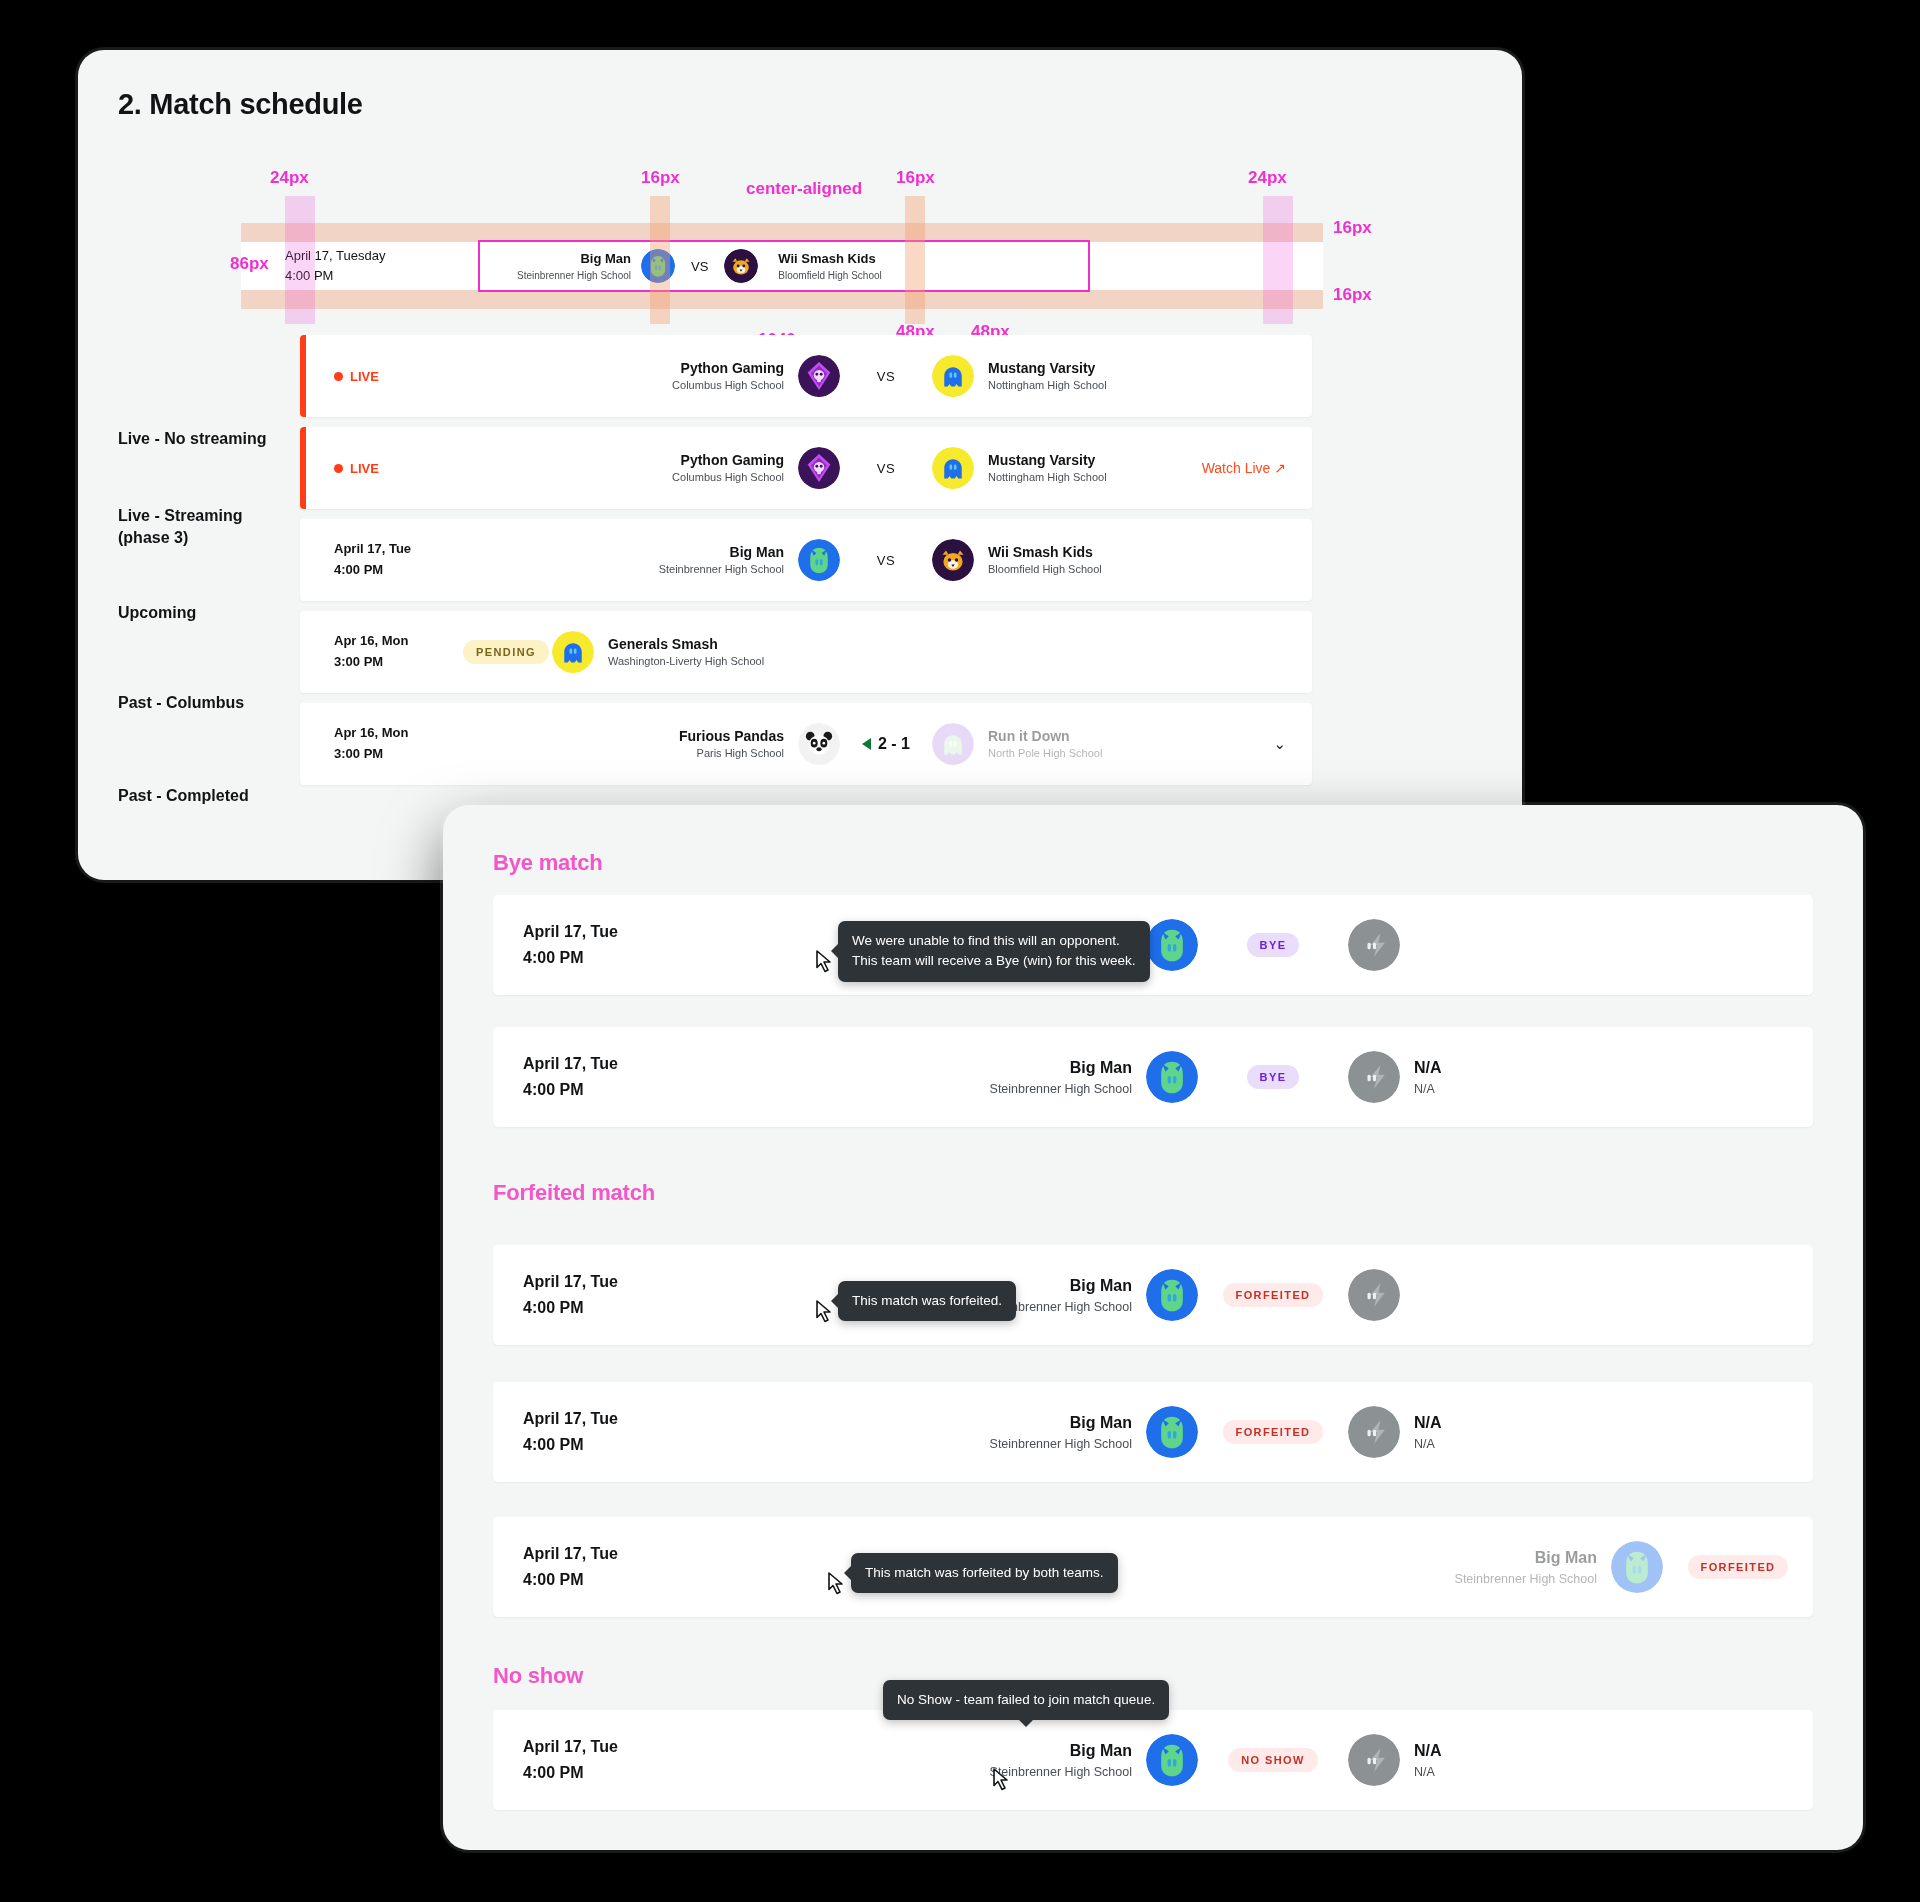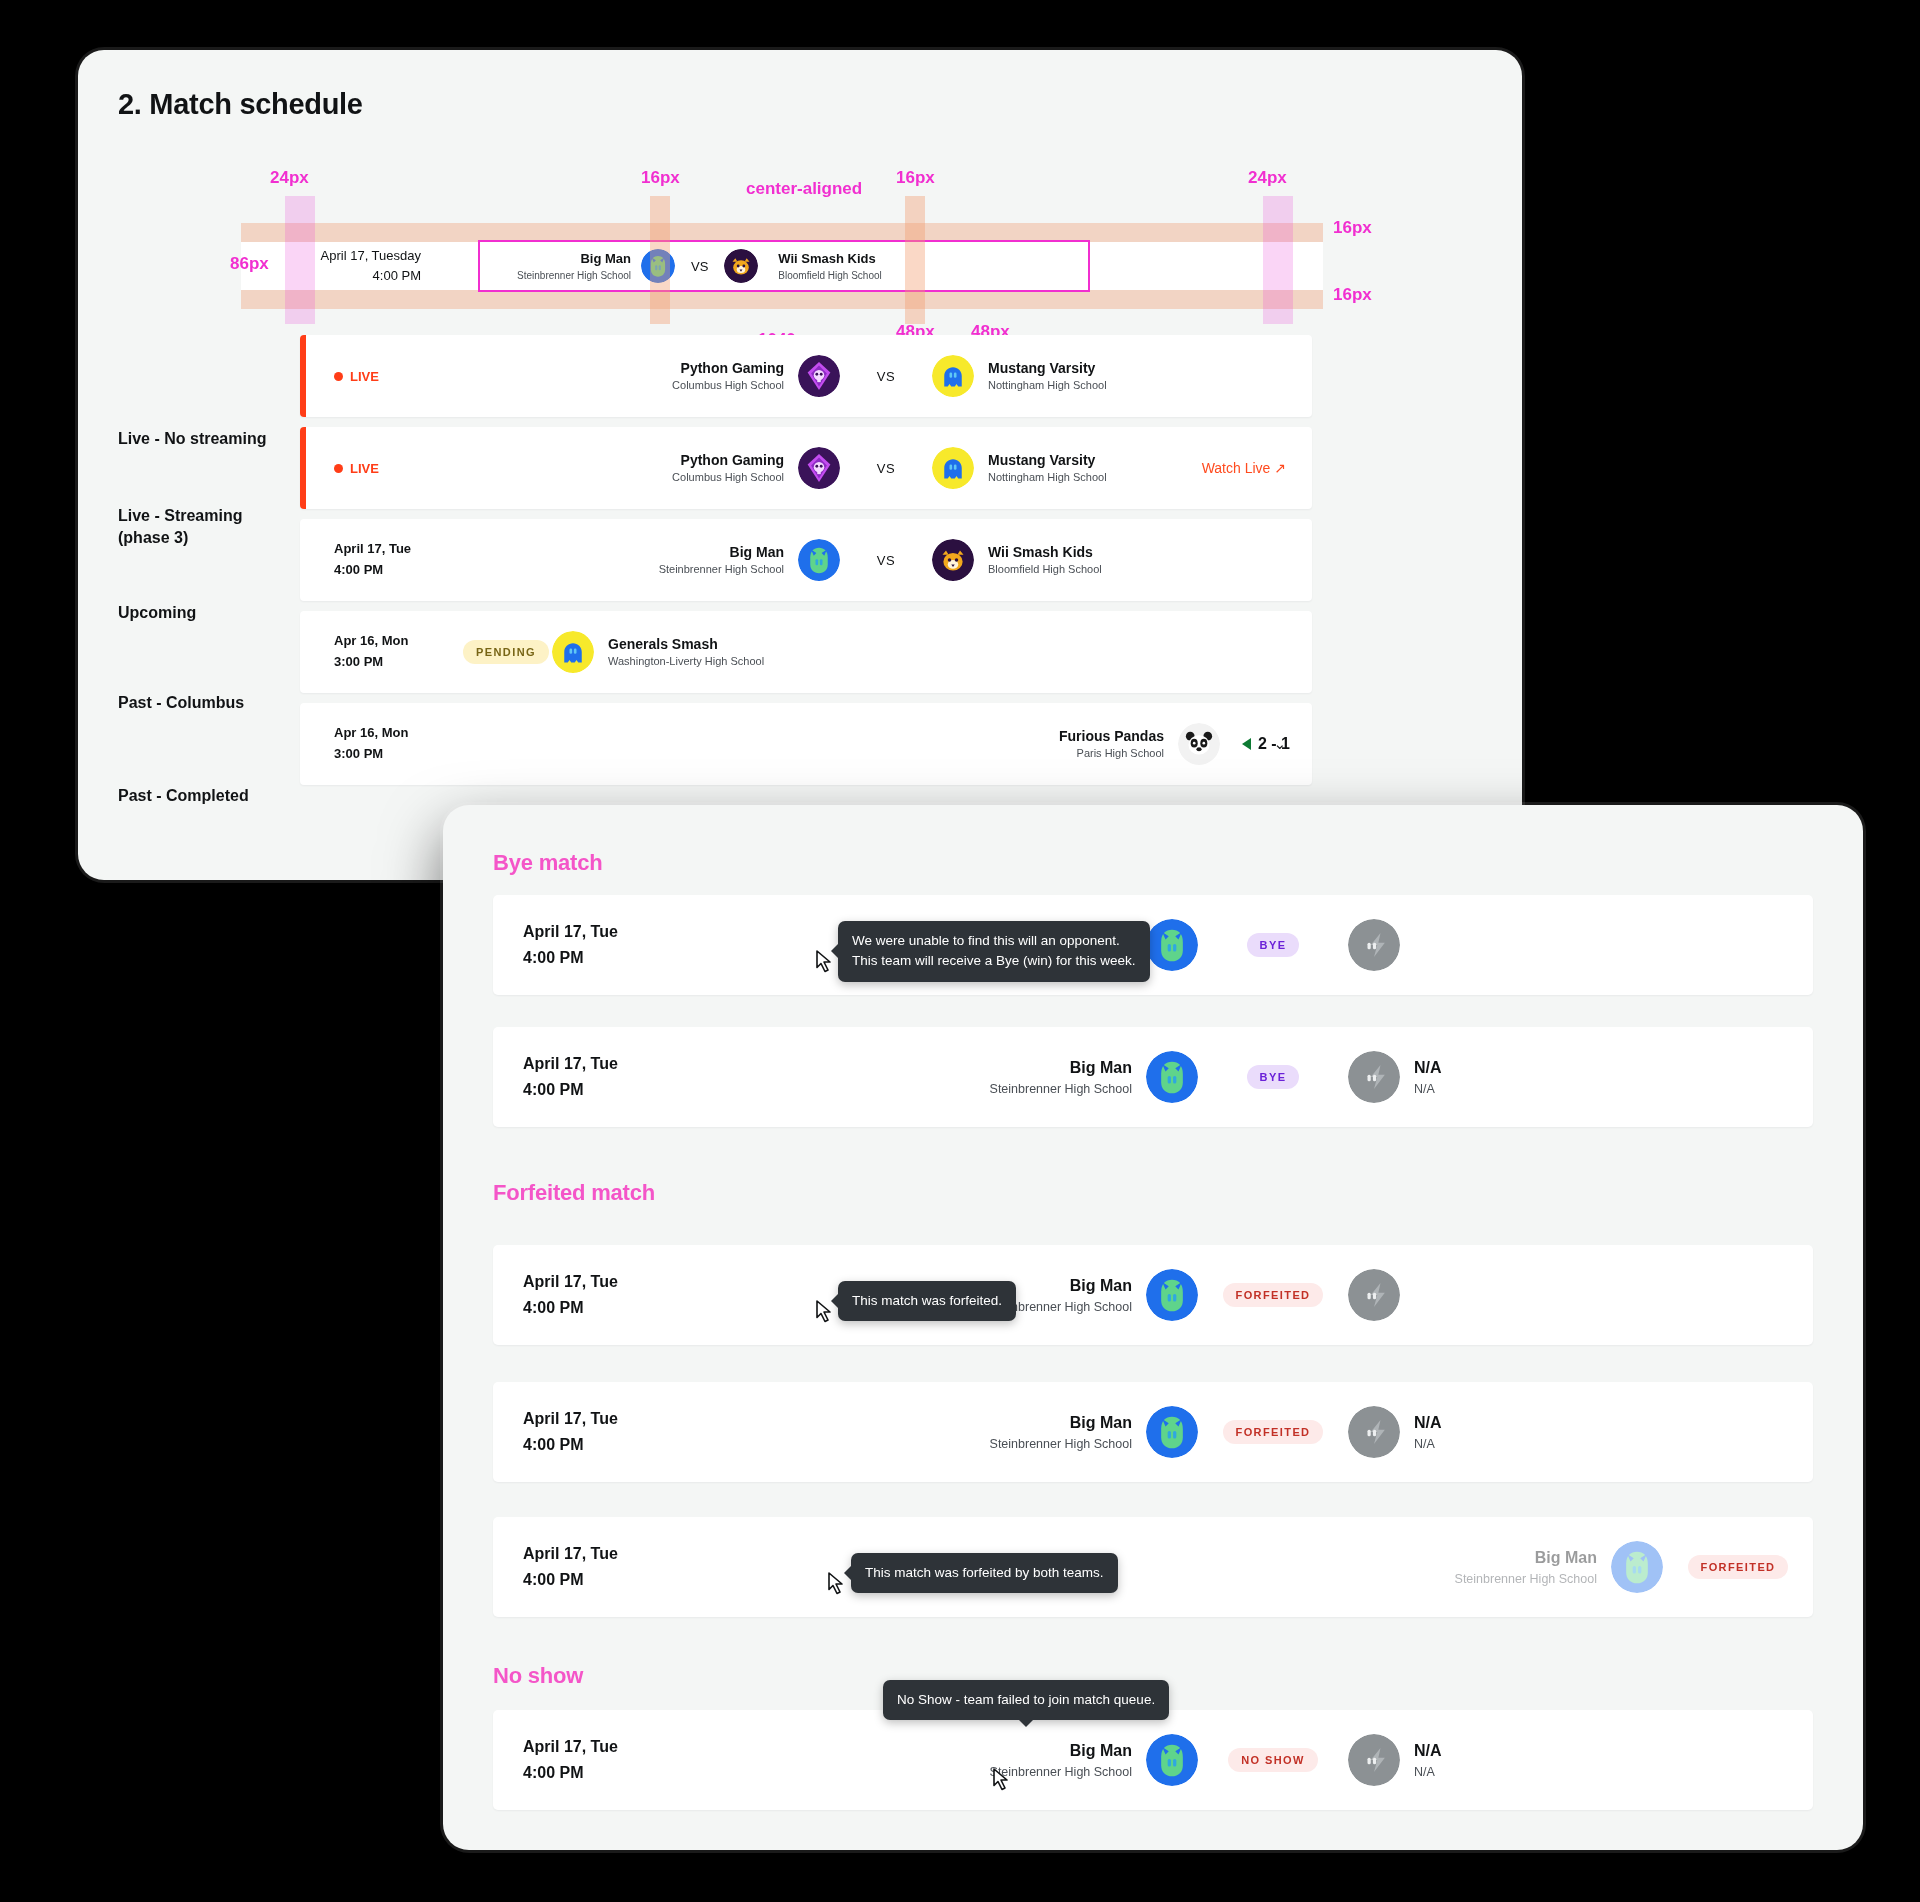--- a/index.html
+++ b/index.html
@@ -49,21 +49,21 @@
   .lbl.l16r2 { left: 1255px; top: 117px; }
   .lbl.l1040 { left: 680px; top: 162px; }
   .lbl.lpx48a{ left: 655px; top: 80px; }
   .lbl.lpx48b{ left: 730px; top: 80px; }
 
   .spec-row {
     position: absolute; left: 163px; top: 74px; width: 1082px; height: 48px;
     background: #FFFFFF; display: flex; align-items: center;
   }
   .spec-date { width: 180px; padding-left: 44px; font-size: 13px; color: #111315; line-height: 1.55; }
-  .spec-date b { display: block; font-weight: 400; text-align: right; }
+  .spec-date b { display: block; font-weight: 400; }
   .spec-outline {
     position: absolute; left: 400px; top: 72px; width: 612px; height: 52px;
     border: 2px solid #F12FD0; pointer-events: none;
   }
   .spec-match { display: flex; align-items: center; flex: 1; }
   .spec-team { text-align: right; font-size: 13px; line-height: 1.5; }
   .spec-team .nm { font-weight: 700; color: #111315; }
   .spec-team .sc { font-size: 10px; color: #4A4F55; }
   .spec-team.left { width: 210px; }
   .spec-team.right { text-align: left; margin-left: 10px; }
@@ -426,20 +426,34 @@
               <ellipse cx="24" cy="30" rx="3" ry="2.2" fill="#1A1A1A"></ellipse>
             </svg>
           </div>
         </div>
         <div class="mid">
           <span class="score">
             <span class="tri"></span>
             <span>2 - 1</span>
           </span>
         </div>
+        <div class="teamblock right dim">
+          <div class="avatar">
+            <svg class="av-svg" viewBox="0 0 48 48">
+              <circle cx="24" cy="24" r="24" fill="#C9A7EC"></circle>
+              <path d="M14 24c0-6 4.5-10 10-10s10 4 10 10v12h-4l-2-3-2 3h-4l-2-3-2 3h-4z" fill="#CFEFD2"></path>
+              <rect x="20" y="21" width="3" height="6" rx="1.4" fill="#FFFFFF"></rect>
+              <rect x="25" y="21" width="3" height="6" rx="1.4" fill="#FFFFFF"></rect>
+            </svg>
+          </div>
+          <div class="t-txt l">
+            <div class="tname">Run it Down</div>
+            <div class="tschool">North Pole High School</div>
+          </div>
+        </div>
         <span class="chev">⌄</span>
       </div>
 
     </div>
   </div>
 
   <div class="panel panel-front">
     <div class="p2">
 
       <div class="sec-title" style="position:absolute;top:45px;">Bye match</div>

